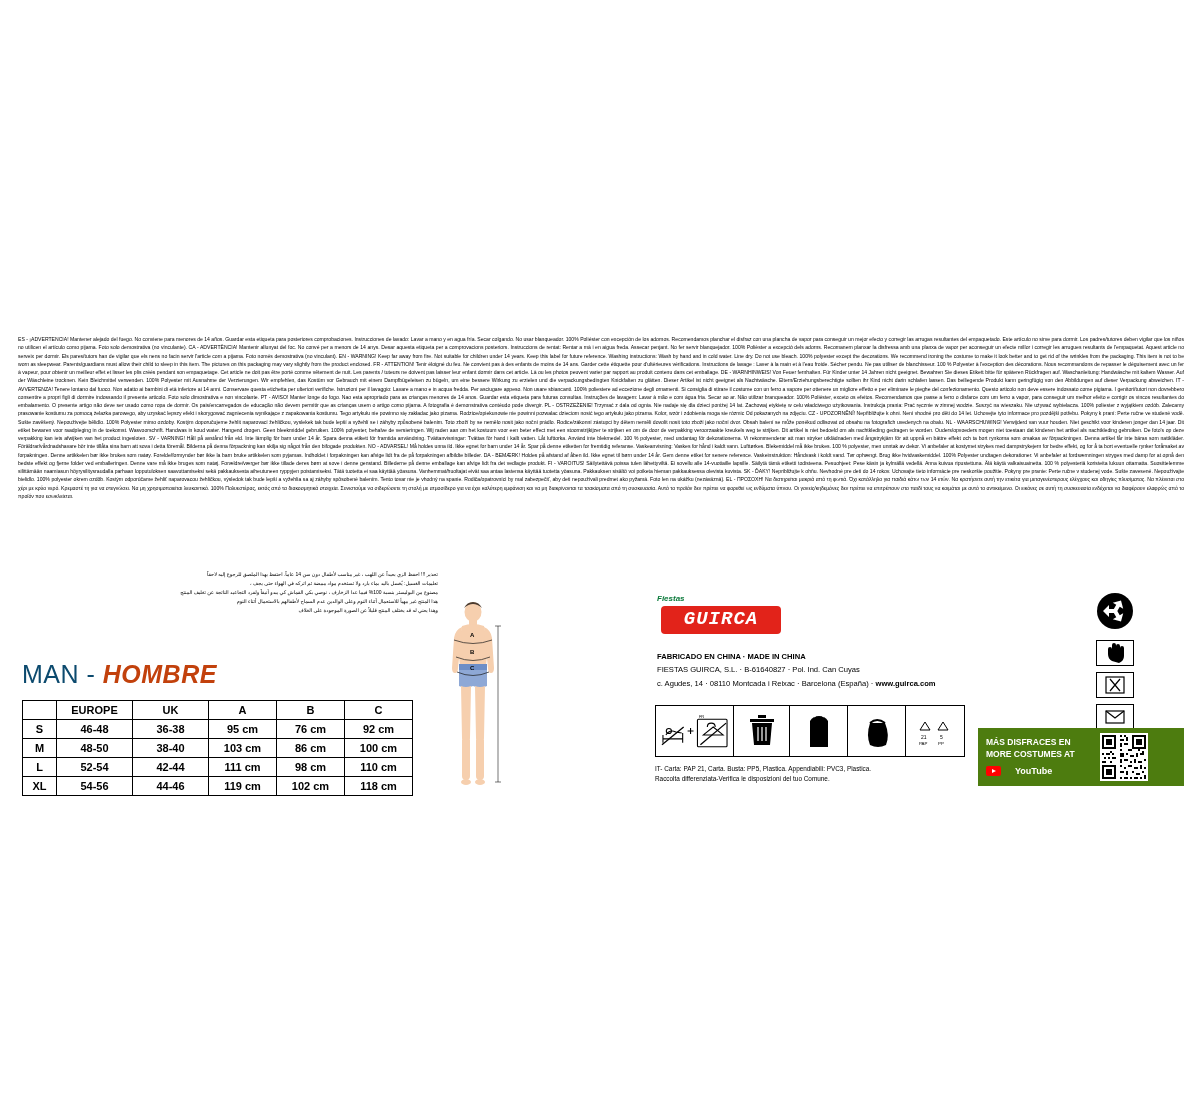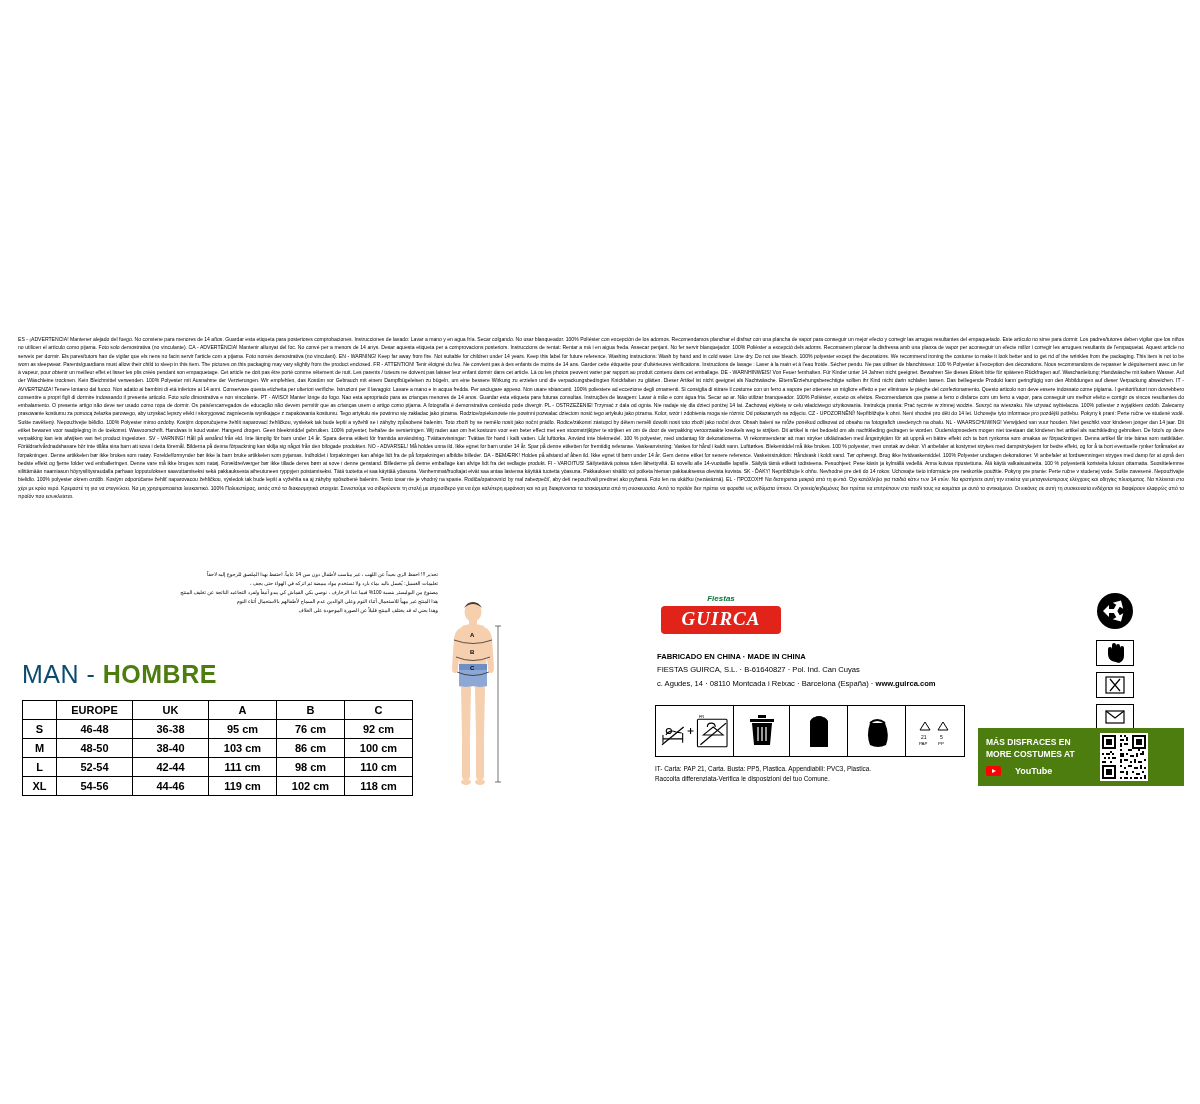--- a/index.html
+++ b/index.html
@@ -45,21 +45,21 @@
 
   
   .size-title {
     position:absolute;
     left:22px; top:660px;
     font-size:25px;
     letter-spacing:0.5px;
     white-space:nowrap;
   }
   .size-title .light { font-weight:400; color:#0c4a6e; }
-  .size-title .bold  { font-weight:bold; color:#4d7c0f; }
+  .size-title .bold  { font-weight:bold; color:#c2410c;font-style:italic; }
 
   table.sizes {
     position:absolute;
     left:22px; top:700px;
     border-collapse:collapse;
     font-size:11px;
   }
   table.sizes th, table.sizes td {
     border:1px solid #000;
     padding:3px 6px;
@@ -110,25 +110,25 @@
   }
   .logo-text {
     position:absolute; left:0; top:16px;
     width:128px;
     text-align:center;
     color:#fff;
     font-size:19px;
     font-weight:bold;
     font-style:italic;
     letter-spacing:1px;
-    font-family:Liberation Serif, serif;
+    font-family:Liberation Mono, monospace;
   }
   .logo-top {
     position:absolute; left:0; top:2px;
-    width:128px; text-align:center;
+    width:128px; 
     color:#0b7a3b;
     font-size:8px;
     font-style:italic;
     font-weight:bold;
   }
 
   
   .company {
     position:absolute;
     left:657px; top:650px;

